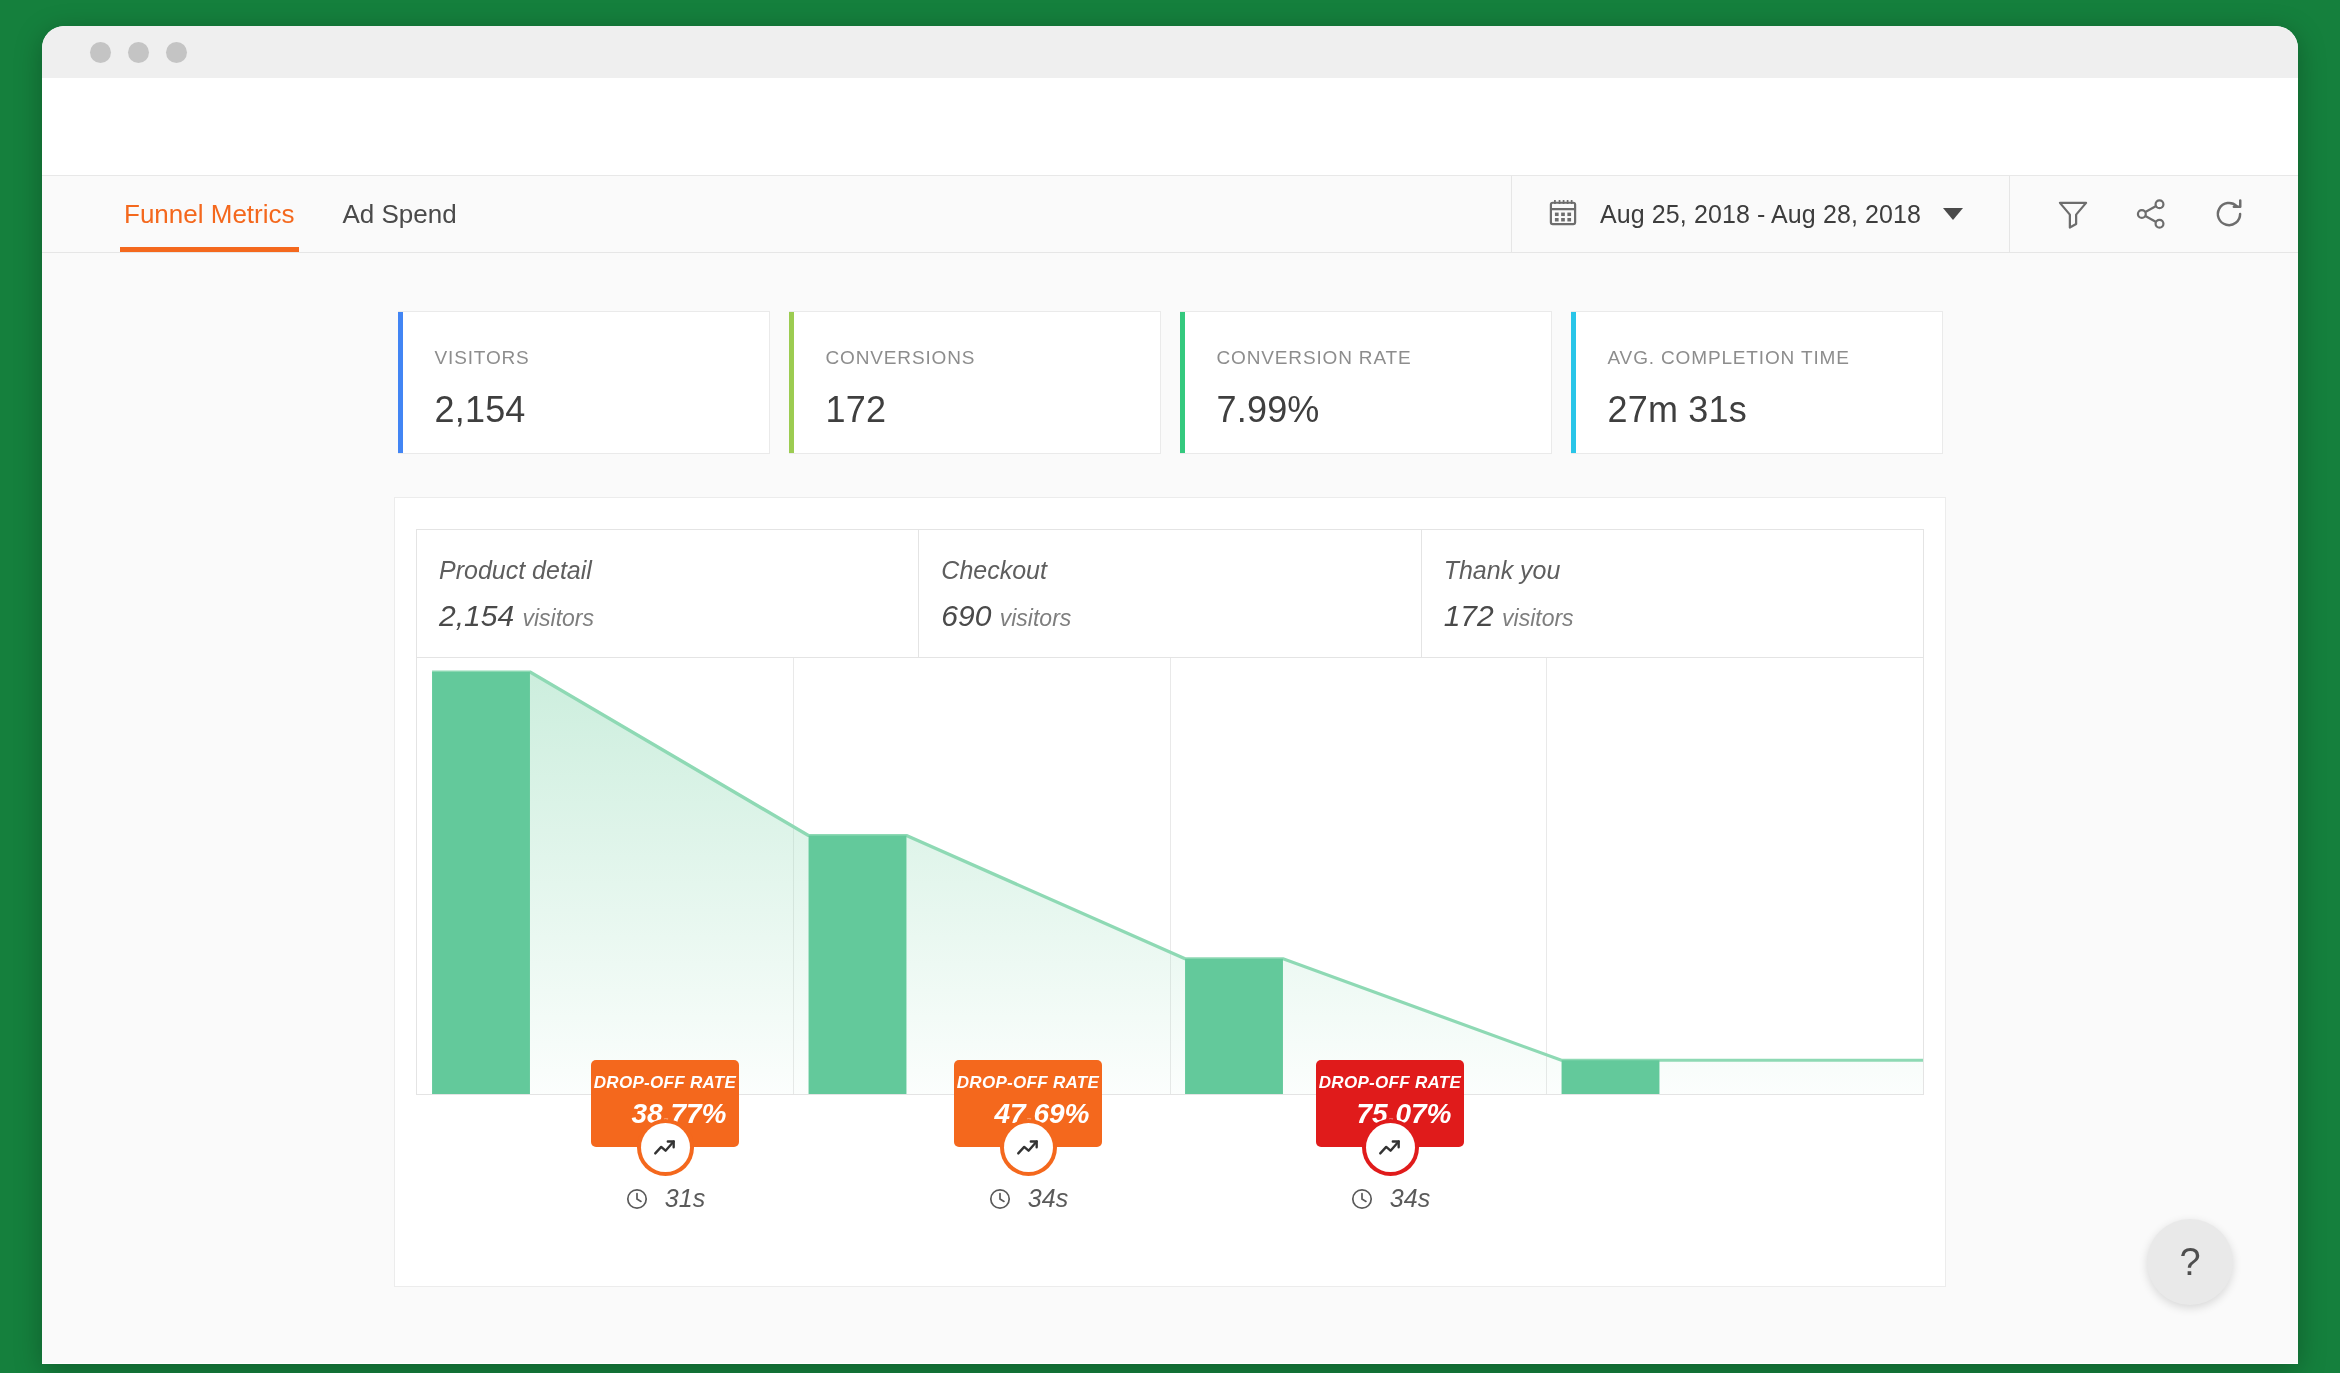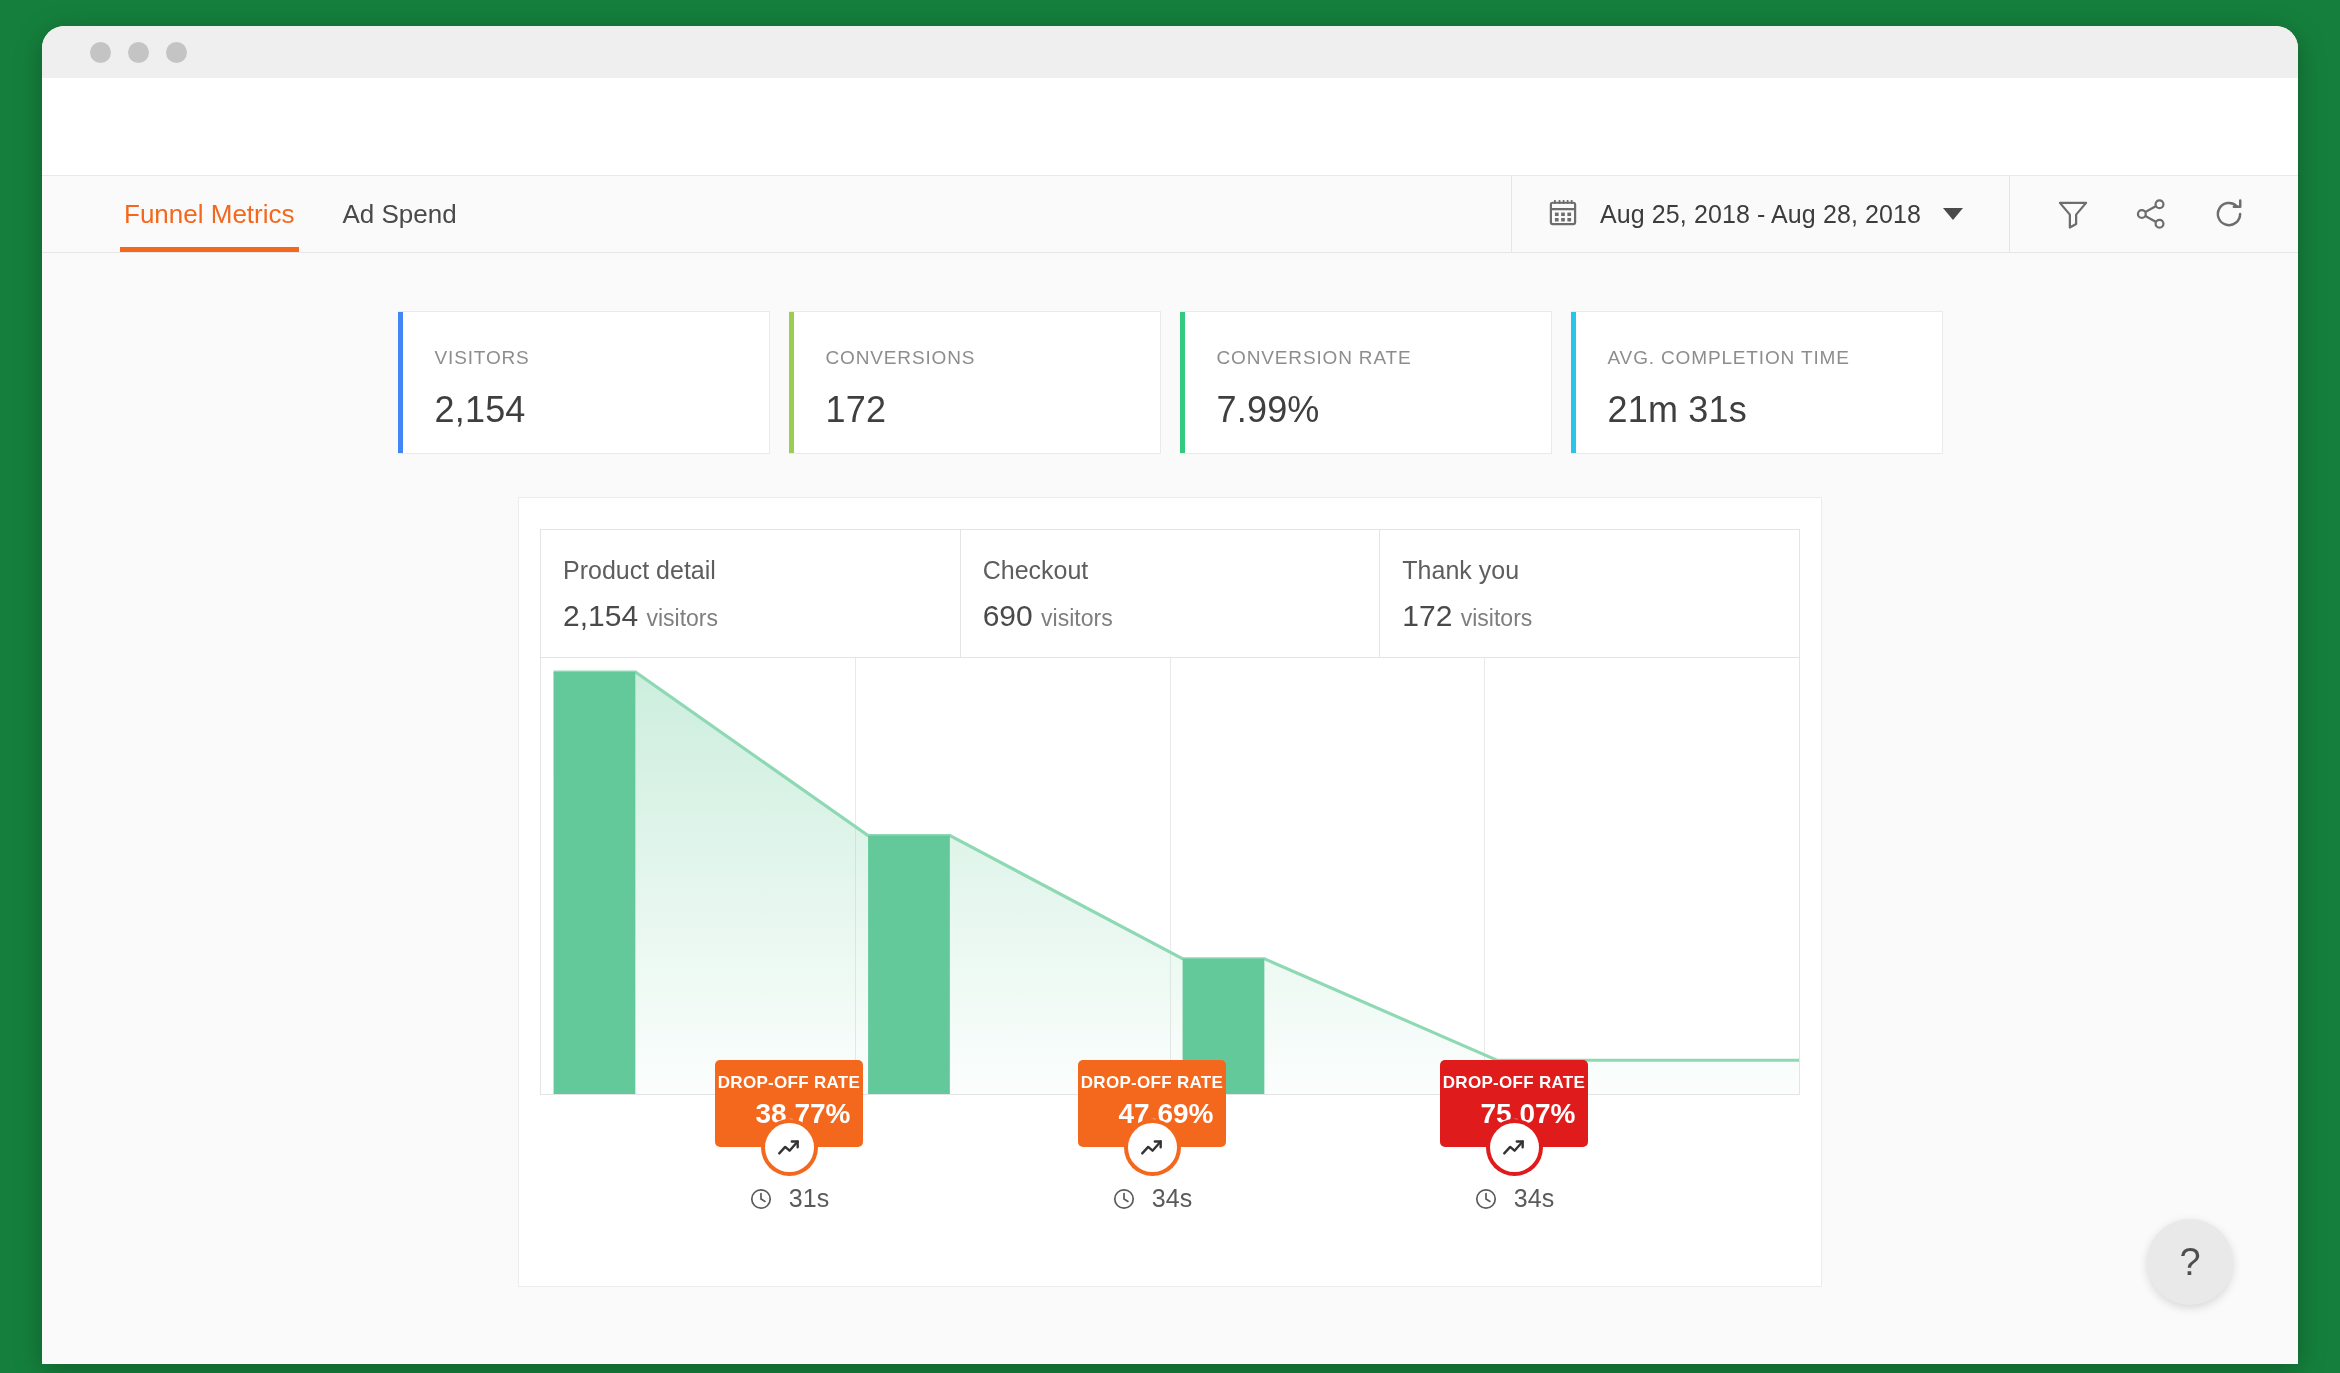--- a/index.html
+++ b/index.html
@@ -130,23 +130,24 @@
   }
   .kpi .accent { position: absolute; left: 0; top: 0; bottom: 0; width: 5px; }
   .kpi .label {
     font-size: 19px; color: #8d8d8d; letter-spacing: .85px;
   }
   .kpi .value {
     margin-top: 20px; font-size: 36px; color: #3f3f3f; letter-spacing: .2px;
   }
 
   .panel {
-    margin: 43px auto 0; width: 1304px; height: 790px;
+    margin: 43px auto 0; width: 1552px; height: 790px;
     background: #fff; border: 1px solid #ececec;
     position: relative;
+    font-style: italic;
   }
 
   .steps {
     position: absolute; left: 21px; top: 31px; right: 21px;
     height: 128px;
     display: flex;
     border: 1px solid #e4e4e4; border-bottom: none;
   }
   .step {
     flex: 1; padding: 26px 0 0 22px;
@@ -306,21 +307,21 @@
           <div class="value">172</div>
         </div>
         <div class="kpi">
           <span class="accent" style="background:#34c97e"></span>
           <div class="label">CONVERSION RATE</div>
           <div class="value">7.99%</div>
         </div>
         <div class="kpi">
           <span class="accent" style="background:#29c5e8"></span>
           <div class="label">AVG. COMPLETION TIME</div>
-          <div class="value">21m 31s</div>
+          <div class="value">27m 31s</div>
         </div>
       </div>
 
       <div class="panel">
 
         <div class="steps">
           <div class="step">
             <div class="name">Product detail</div>
             <div class="count"><span>2,154</span> <span class="unit">visitors</span></div>
           </div>

